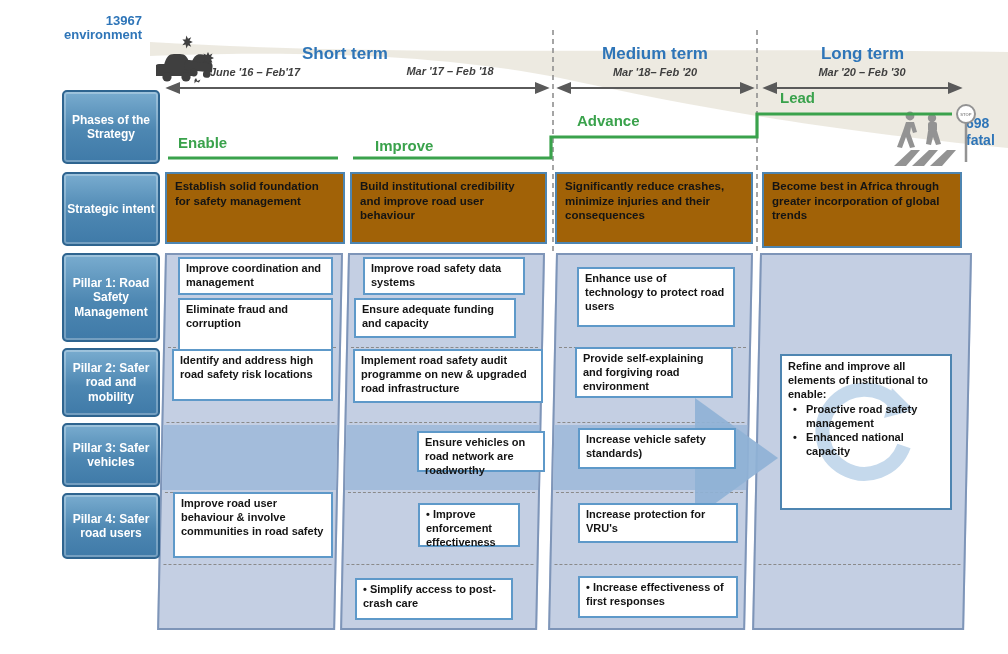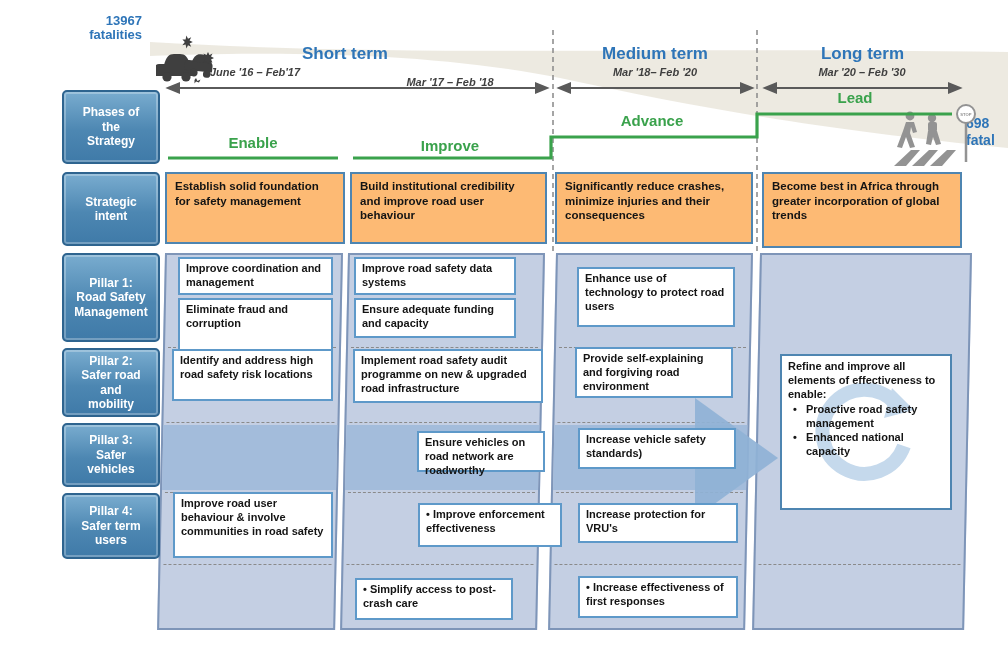--- a/index.html
+++ b/index.html
@@ -9,42 +9,42 @@
   }
   .abs{position:absolute;}
   svg{display:block;}
   
   .ann{color:#2e75b8;font-weight:bold;line-height:1.05;text-align:right;}
   .ann-start{left:38px;top:14px;width:104px;font-size:13px;}
   .ann-end{left:966px;top:115px;width:70px;font-size:14px;text-align:left;line-height:1.2;}
   
   .term-label{font-size:17px;font-weight:bold;color:#2e75b8;text-align:center;}
   .range-label{font-size:11px;font-style:italic;font-weight:bold;color:#3f3f3f;text-align:center;}
-  .phase-label{font-size:15px;font-weight:bold;color:#3aa24c;text-align:center;}
+  .phase-label{font-size:15px;font-weight:bold;color:#3aa24c;}
   
   .head-box{
     left:62px;width:98px;box-sizing:border-box;z-index:3;
     background:linear-gradient(180deg,#79accf 0%,#4d87b2 55%,#3f7aa8 100%);
     border:2px solid #2e648f;border-radius:5px;
     box-shadow:inset 0 0 0 2px rgba(255,255,255,.28);
     color:#fff;font-weight:bold;font-size:12px;line-height:1.2;
-    display:flex;align-items:center;justify-content:center;text-align:center;padding:13px;
+    display:flex;align-items:center;justify-content:center;text-align:center;padding:3px;
   }
   
   .panel{
     top:253px;height:377px;box-sizing:border-box;z-index:1;
     background:#c4cfe3;border:2px solid #7e95b8;
     transform:skewX(-1.2deg);transform-origin:top left;
   }
   .panel .band{position:absolute;left:0;right:0;top:170px;height:65px;background:#a3bcdb;}
   .panel .dash{position:absolute;left:3px;right:3px;border-top:1.6px dashed #8a8a8a;}
   
   .intent-box{
     top:172px;box-sizing:border-box;z-index:3;
-    background:#fdba74;border:2px solid #4e85b1;
+    background:#a16207;border:2px solid #4e85b1;
     font-size:11.5px;font-weight:bold;color:#141414;line-height:1.27;padding:5px 8px;
   }
   
   .wbox{
     box-sizing:border-box;z-index:3;background:#ffffff;border:2px solid #5e99c9;
     font-size:11px;font-weight:bold;color:#141414;line-height:1.25;padding:3px 6px;
   }
   
   .long-box{
     left:780px;top:354px;width:172px;height:156px;box-sizing:border-box;z-index:3;
@@ -64,21 +64,21 @@
 <body>
 
 <div class="stage">
 
   <svg class="abs under" width="1008" height="654" viewBox="0 0 1008 654">
     <path d="M150,42 C420,58 640,46 1008,52 L1008,148 C820,130 700,108 560,78 C420,50 260,52 150,56 Z" fill="#e9e5da" opacity="0.8"></path>
   </svg>
 
   <div class="abs ann ann-start">
     <div>13967</div>
-    <div>fatalities</div>
+    <div>environment</div>
   </div>
   <svg class="abs iconlayer" style="left:156px;top:34px;" width="58" height="50" viewBox="0 0 58 50">
     <g fill="#3f3f3f">
       <path d="M3,30 h30 a5,5 0 0 1 5,5 v7 h-40 v-7 a5,5 0 0 1 5,-5 z"></path>
       <path d="M8,31 c2,-8 5,-11 10,-11 h6 c5,0 8,3 10,11 z"></path>
       <circle cx="11" cy="43" r="4.6"></circle>
       <circle cx="30" cy="43" r="4.6"></circle>
       <g transform="translate(33,8) rotate(6)">
         <path d="M2,18 h20 a4,4 0 0 1 4,4 v6 h-28 v-6 a4,4 0 0 1 4,-4 z"></path>
         <path d="M5,19 c2,-6 4,-8 8,-8 h4 c4,0 6,2 8,8 z"></path>
@@ -88,35 +88,35 @@
       <path d="M30,4 l2,4 4,-2 -2,4 4,2 -4,2 2,4 -4,-2 -2,4 -1,-5 -4,1 3,-4 -3,-3 4,0 z" transform="scale(0.8) translate(8,-2)"></path>
       <path d="M52,18 l1.5,3 3,-1.5 -1.5,3 3,1.5 -3,1.5 1.5,3 -3,-1.5 -1.5,3 -1.5,-3 -3,1.5 1.5,-3 -3,-1.5 3,-1.5 -1.5,-3 3,1.5 z"></path>
       <path d="M40,44 l1.5,3 3,-1.5 -1.5,3 -3,-1 -1.5,2 0,-3.5 z"></path>
     </g>
   </svg>
 
   <div class="abs term-label" style="left:200px;top:44px;width:290px;">Short term</div>
   <div class="abs term-label" style="left:560px;top:44px;width:190px;">Medium term</div>
   <div class="abs term-label" style="left:765px;top:44px;width:195px;">Long term</div>
   <div class="abs range-label" style="left:170px;top:66px;width:170px;">June '16 – Feb'17</div>
-  <div class="abs range-label" style="left:365px;top:76px;width:170px;">Mar '17 – Feb '18</div>
+  <div class="abs range-label" style="left:365px;top:65px;width:170px;">Mar '17 – Feb '18</div>
   <div class="abs range-label" style="left:570px;top:66px;width:170px;">Mar '18– Feb '20</div>
   <div class="abs range-label" style="left:777px;top:66px;width:170px;">Mar '20 – Feb '30</div>
 
   <div class="abs phase-label" style="left:178px;top:134px;width:150px;">Enable</div>
   <div class="abs phase-label" style="left:375px;top:137px;width:150px;">Improve</div>
   <div class="abs phase-label" style="left:577px;top:112px;width:150px;">Advance</div>
   <div class="abs phase-label" style="left:780px;top:89px;width:150px;">Lead</div>
 
   <div class="abs head-box" style="top:90px;height:74px;">Phases of the Strategy</div>
   <div class="abs head-box" style="top:172px;height:74px;">Strategic intent</div>
   <div class="abs head-box" style="top:253px;height:89px;">Pillar 1: Road Safety Management</div>
   <div class="abs head-box" style="top:348px;height:69px;">Pillar 2: Safer road and mobility</div>
   <div class="abs head-box" style="top:423px;height:64px;">Pillar 3: Safer vehicles</div>
-  <div class="abs head-box" style="top:493px;height:66px;">Pillar 4: Safer term users</div>
+  <div class="abs head-box" style="top:493px;height:66px;">Pillar 4: Safer road users</div>
 
   <div class="abs panel" style="left:165px;width:178px;">
     <div class="band"></div>
     <div class="dash" style="top:92px;"></div>
     <div class="dash" style="top:167px;"></div>
     <div class="dash" style="top:237px;"></div>
     <div class="dash" style="top:309px;"></div>
   </div>
   <div class="abs panel" style="left:348px;width:197px;">
     <div class="band"></div>
@@ -136,45 +136,45 @@
     <div class="dash" style="top:309px;"></div>
   </div>
 
   <div class="abs intent-box" style="left:165px;width:180px;height:72px;">Establish solid foundation for safety management</div>
   <div class="abs intent-box" style="left:350px;width:197px;height:72px;">Build institutional credibility and improve road user behaviour</div>
   <div class="abs intent-box" style="left:555px;width:198px;height:72px;">Significantly reduce crashes, minimize injuries and their consequences</div>
   <div class="abs intent-box" style="left:762px;width:200px;height:76px;">Become best in Africa through greater incorporation of global trends</div>
 
   <div class="abs wbox" style="left:178px;top:257px;width:155px;height:38px;">Improve coordination and management</div>
   <div class="abs wbox" style="left:178px;top:298px;width:155px;height:56px;">Eliminate fraud and corruption</div>
-  <div class="abs wbox" style="left:354px;top:257px;width:162px;height:38px;">Improve road safety data systems</div>
+  <div class="abs wbox" style="left:363px;top:257px;width:162px;height:38px;">Improve road safety data systems</div>
   <div class="abs wbox" style="left:354px;top:298px;width:162px;height:40px;">Ensure adequate funding and capacity</div>
   <div class="abs wbox" style="left:577px;top:267px;width:158px;height:60px;">Enhance use of technology to protect road users</div>
 
   <div class="abs wbox" style="left:172px;top:349px;width:161px;height:52px;">Identify and address high road safety risk locations</div>
   <div class="abs wbox" style="left:353px;top:349px;width:190px;height:54px;">Implement road safety audit programme on new &amp; upgraded road infrastructure</div>
   <div class="abs wbox" style="left:575px;top:347px;width:158px;height:51px;">Provide self-explaining and forgiving road environment</div>
 
   <div class="abs wbox" style="left:417px;top:431px;width:128px;height:41px;">Ensure vehicles on road network are roadworthy</div>
   <div class="abs wbox" style="left:578px;top:428px;width:158px;height:41px;">Increase vehicle safety standards)</div>
 
   <div class="abs wbox" style="left:173px;top:492px;width:160px;height:66px;">Improve road user behaviour &amp; involve communities in road safety</div>
-  <div class="abs wbox" style="left:418px;top:503px;width:144px;height:44px;">• Improve enforcement effectiveness</div>
+  <div class="abs wbox" style="left:418px;top:503px;width:102px;height:44px;">• Improve enforcement effectiveness</div>
   <div class="abs wbox" style="left:578px;top:503px;width:160px;height:40px;">Increase protection for VRU's</div>
 
   <div class="abs wbox" style="left:355px;top:578px;width:158px;height:42px;">• Simplify access to post-crash care</div>
   <div class="abs wbox" style="left:578px;top:576px;width:160px;height:42px;">• Increase effectiveness of first responses</div>
 
   <div class="abs long-box">
     <svg class="cycle" width="130" height="120" viewBox="0 0 130 120">
       <path d="M100,30 A42,42 0 1 0 108,72" fill="none" stroke="#c5d9ec" stroke-width="14"></path>
       <path d="M96,14 L118,36 L88,44 Z" fill="#c5d9ec"></path>
     </svg>
     <div class="txt">
-      <div>Refine and improve all elements of effectiveness to enable:</div>
+      <div>Refine and improve all elements of institutional to enable:</div>
       <ul>
         <li>Proactive road safety management</li>
         <li>Enhanced national capacity</li>
       </ul>
     </div>
   </div>
 
   <svg class="abs iconlayer" style="left:880px;top:100px;" width="110" height="72" viewBox="0 0 110 72">
     <g fill="#939393" stroke="none">
       <polygon points="14,66 26,66 40,50 31,50"></polygon>

